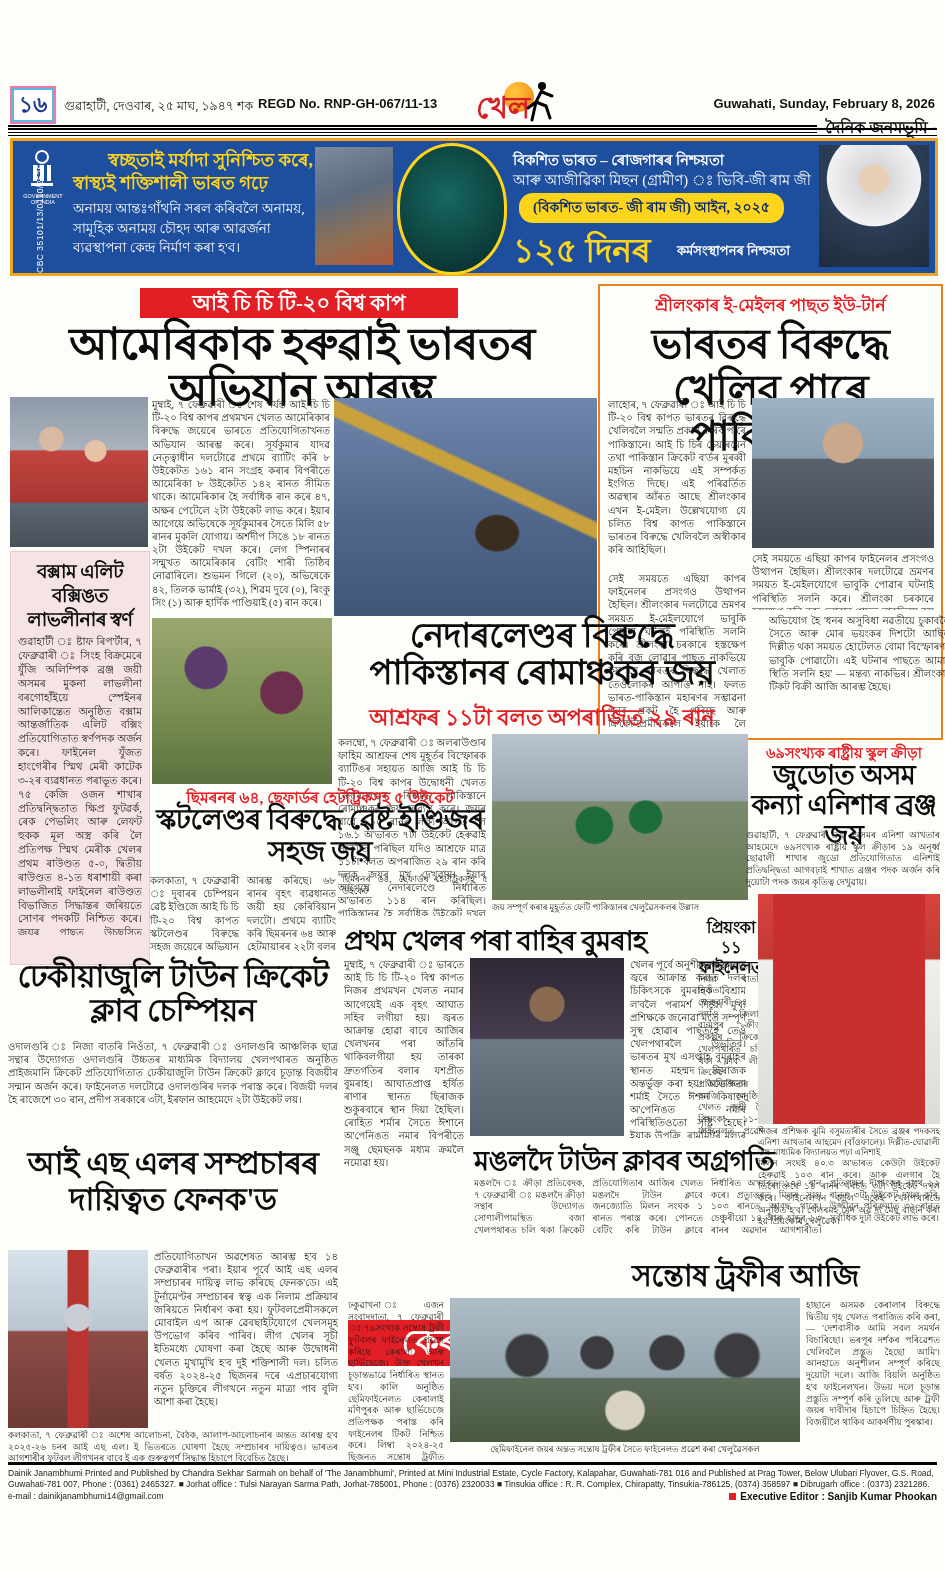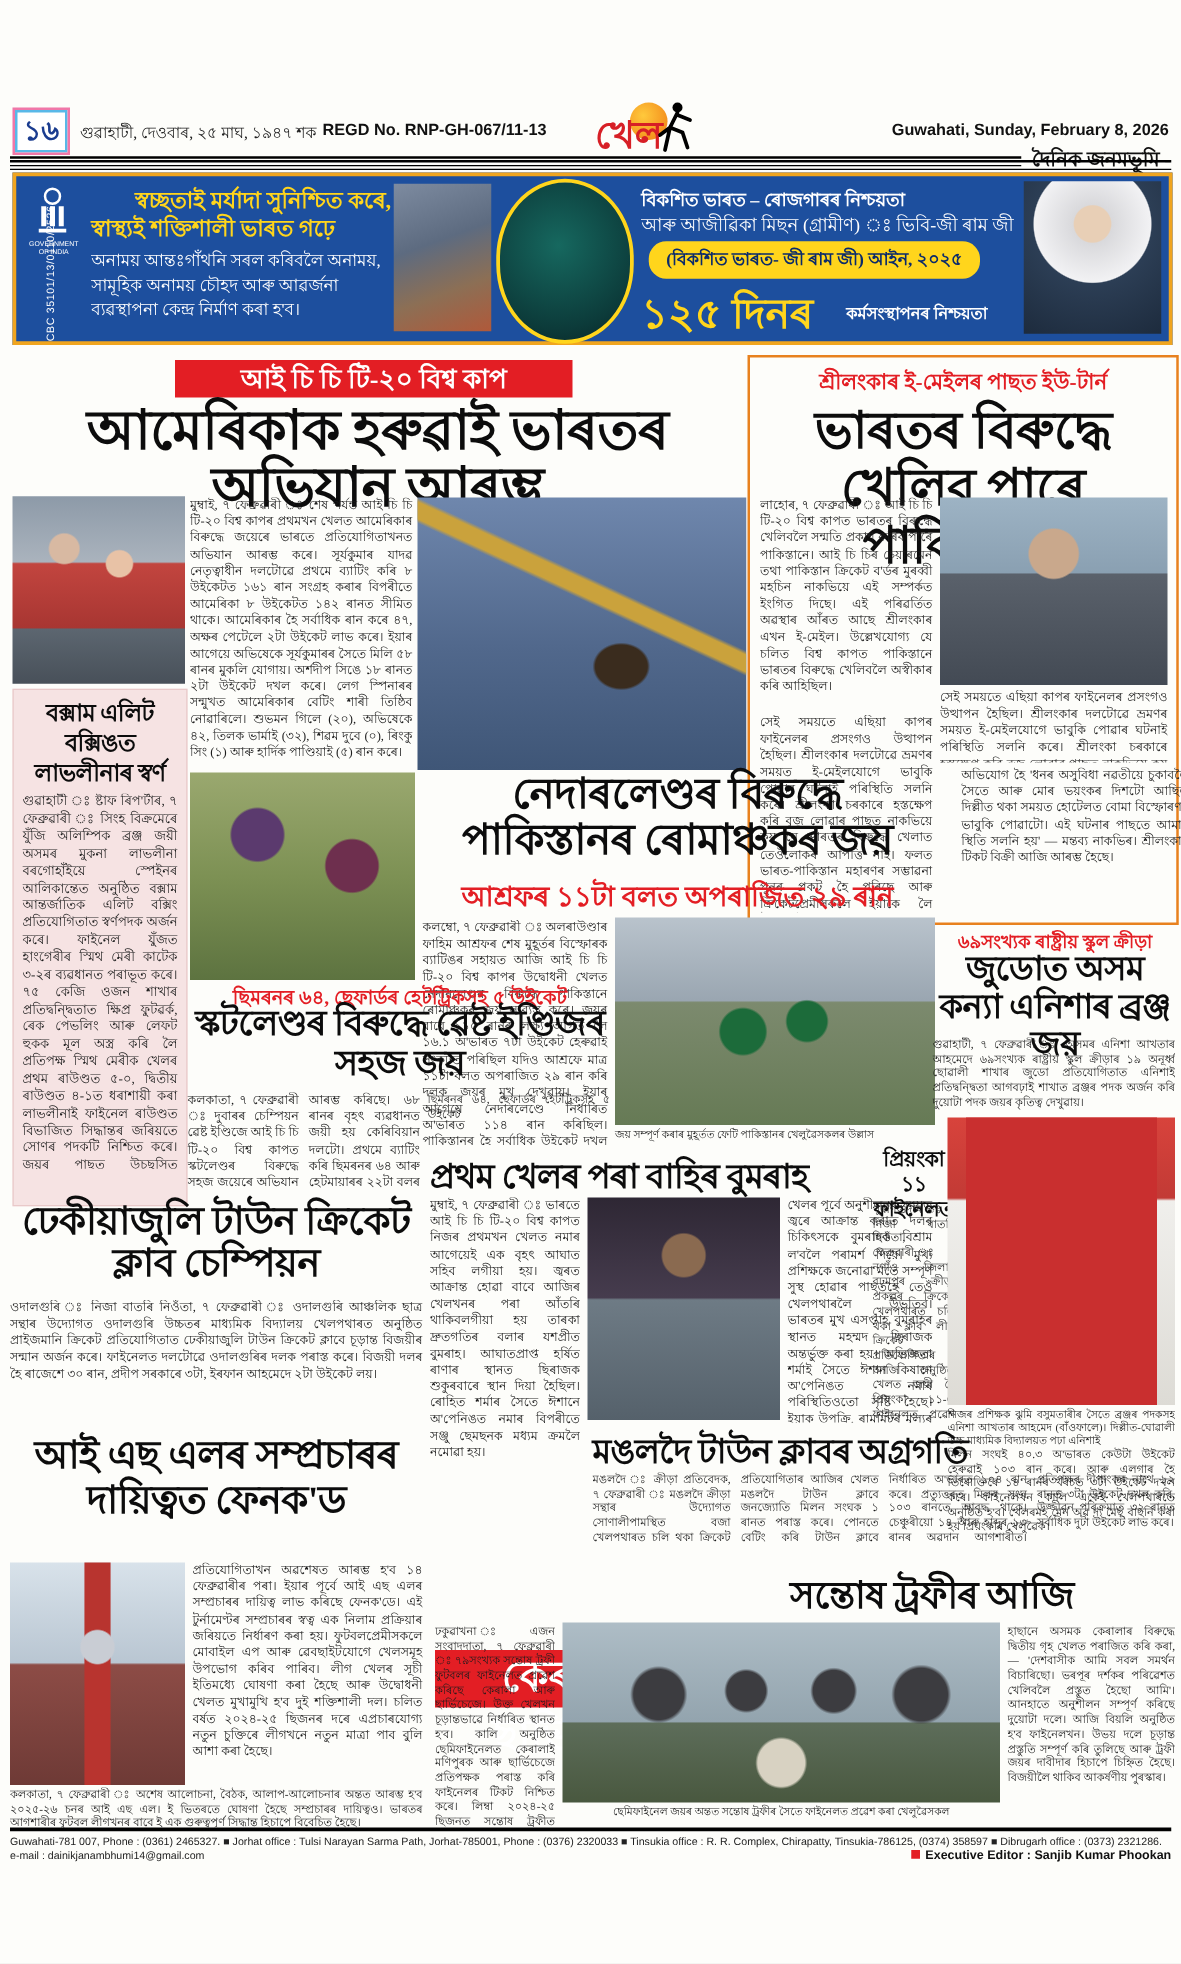--- a/index.html
+++ b/index.html
@@ -173,20 +173,21 @@
       radial-gradient(circle at 50% 78%, #d8d2c2 0 9%, transparent 10%),
       radial-gradient(circle at 22% 40%, #3c3c40 0 7%, transparent 8%),
       radial-gradient(circle at 42% 38%, #3c3c40 0 7%, transparent 8%),
       radial-gradient(circle at 62% 38%, #3c3c40 0 7%, transparent 8%),
       radial-gradient(circle at 82% 40%, #3c3c40 0 7%, transparent 8%),
       linear-gradient(180deg,#aebdc6 0%,#93a4ae 55%,#5d6d5a 56%,#49583f 100%);"></div>
   <div class="abs caption center" style="left:450px;top:1444px;width:350px;">ছেমিফাইনেল জয়ৰ অন্তত সন্তোষ ট্ৰফীৰ সৈতে ফাইনেলত প্ৰৱেশ কৰা খেলুৱৈসকল</div>
   <div class="abs body-sm jus" style="left:806px;top:1300px;width:134px;height:160px;overflow:hidden;">হাছানে অসমক কেৰালাৰ বিৰুদ্ধে দ্বিতীয় গৃহ খেলত পৰাজিত কৰি কৰা, — 'দেশবাসীক আমি সবল সমৰ্থন বিচাৰিছো। ভৰপূৰ দৰ্শকৰ পৰিৱেশত খেলিবলৈ প্ৰস্তুত হৈছো আমি'। আনহাতে অনুশীলন সম্পূৰ্ণ কৰিছে দুয়োটা দলে। আজি বিয়লি অনুষ্ঠিত হ'ব ফাইনেলখন। উভয় দলে চূড়ান্ত প্ৰস্তুতি সম্পূৰ্ণ কৰি তুলিছে আৰু ট্ৰফী জয়ৰ দাবীদাৰ হিচাপে চিহ্নিত হৈছে। বিজয়ীলৈ থাকিব আকৰ্ষণীয় পুৰস্কাৰ।</div>
 
   <div class="abs" style="left:8px;top:1462px;width:929px;border-top:3px solid #000;padding-top:3px;">
+    <div class="footer-line eng">Dainik Janambhumi Printed and Published by Chandra Sekhar Sarmah on behalf of 'The Janambhumi', Printed at Mini Industrial Estate, Cycle Factory, Kalapahar, Guwahati-781 016 and Published at Prag Tower, Below Ulubari Flyover, G.S. Road,</div>
     <div class="footer-line eng">Guwahati-781 007, Phone : (0361) 2465327.  ■ Jorhat office : Tulsi Narayan Sarma Path, Jorhat-785001, Phone : (0376) 2320033  ■ Tinsukia office : R. R. Complex, Chirapatty, Tinsukia-786125, (0374) 358597  ■ Dibrugarh office : (0373) 2321286.</div>
     <div style="display:flex;justify-content:space-between;align-items:flex-start;">
       <div class="footer-line eng">e-mail : dainikjanambhumi14@gmail.com</div>
       <div class="eng" style="font-size:10px;font-weight:bold;white-space:nowrap;"><span class="sq"></span><span>Executive Editor : Sanjib Kumar Phookan</span></div>
     </div>
   </div>
 
 </div>
 
 </body></html>

